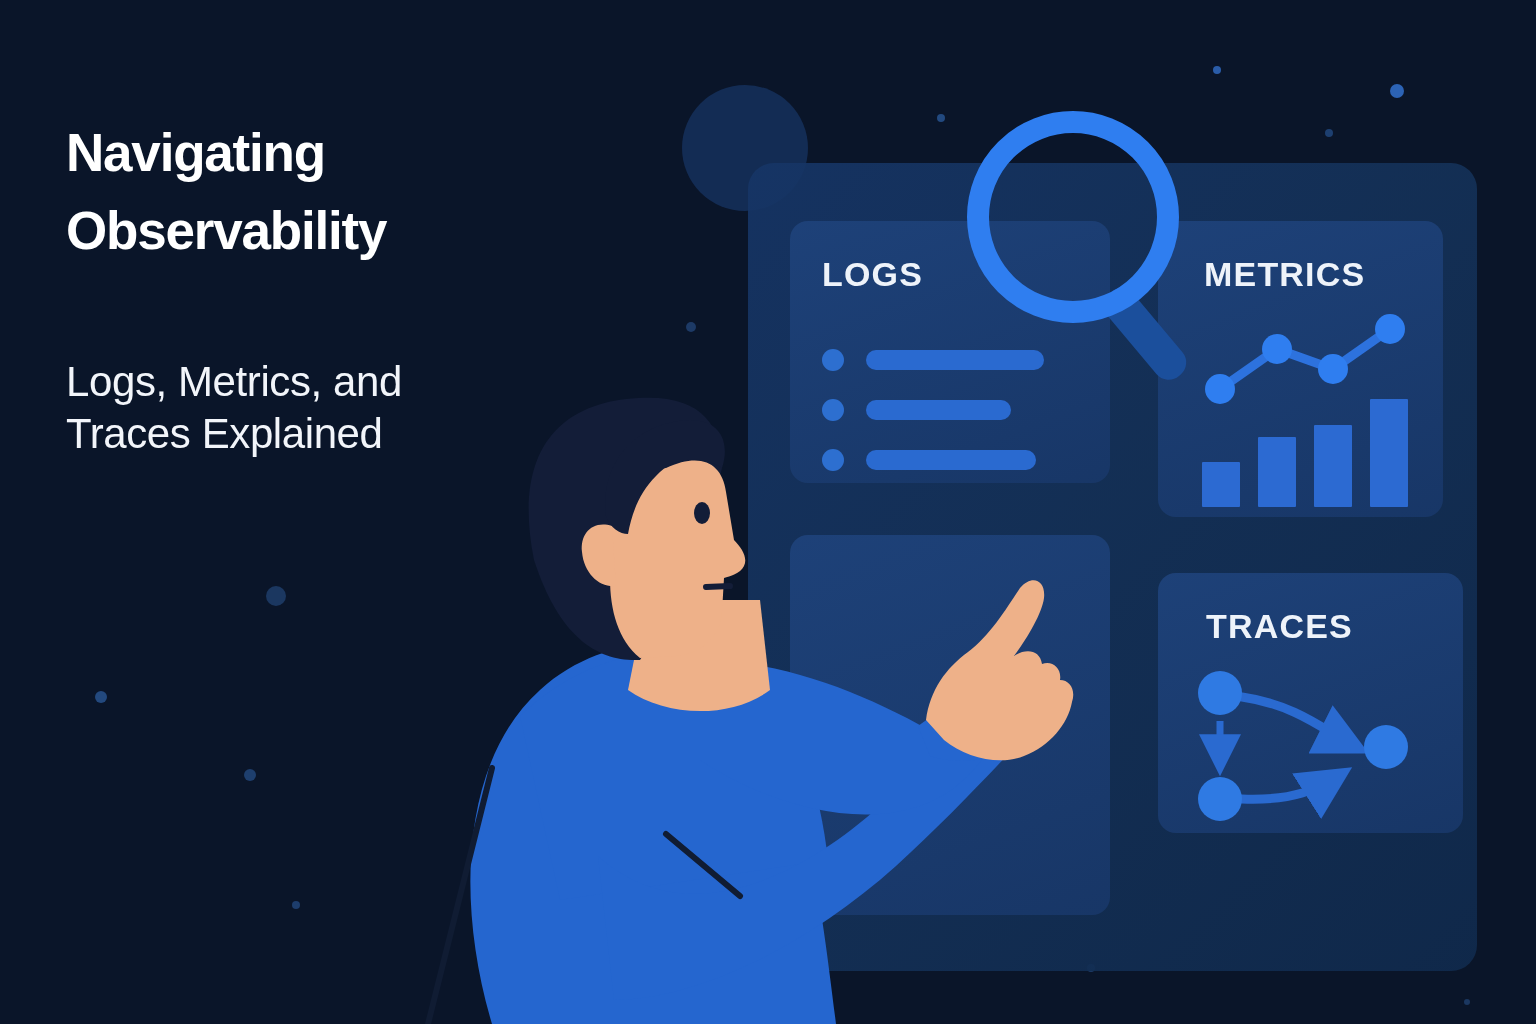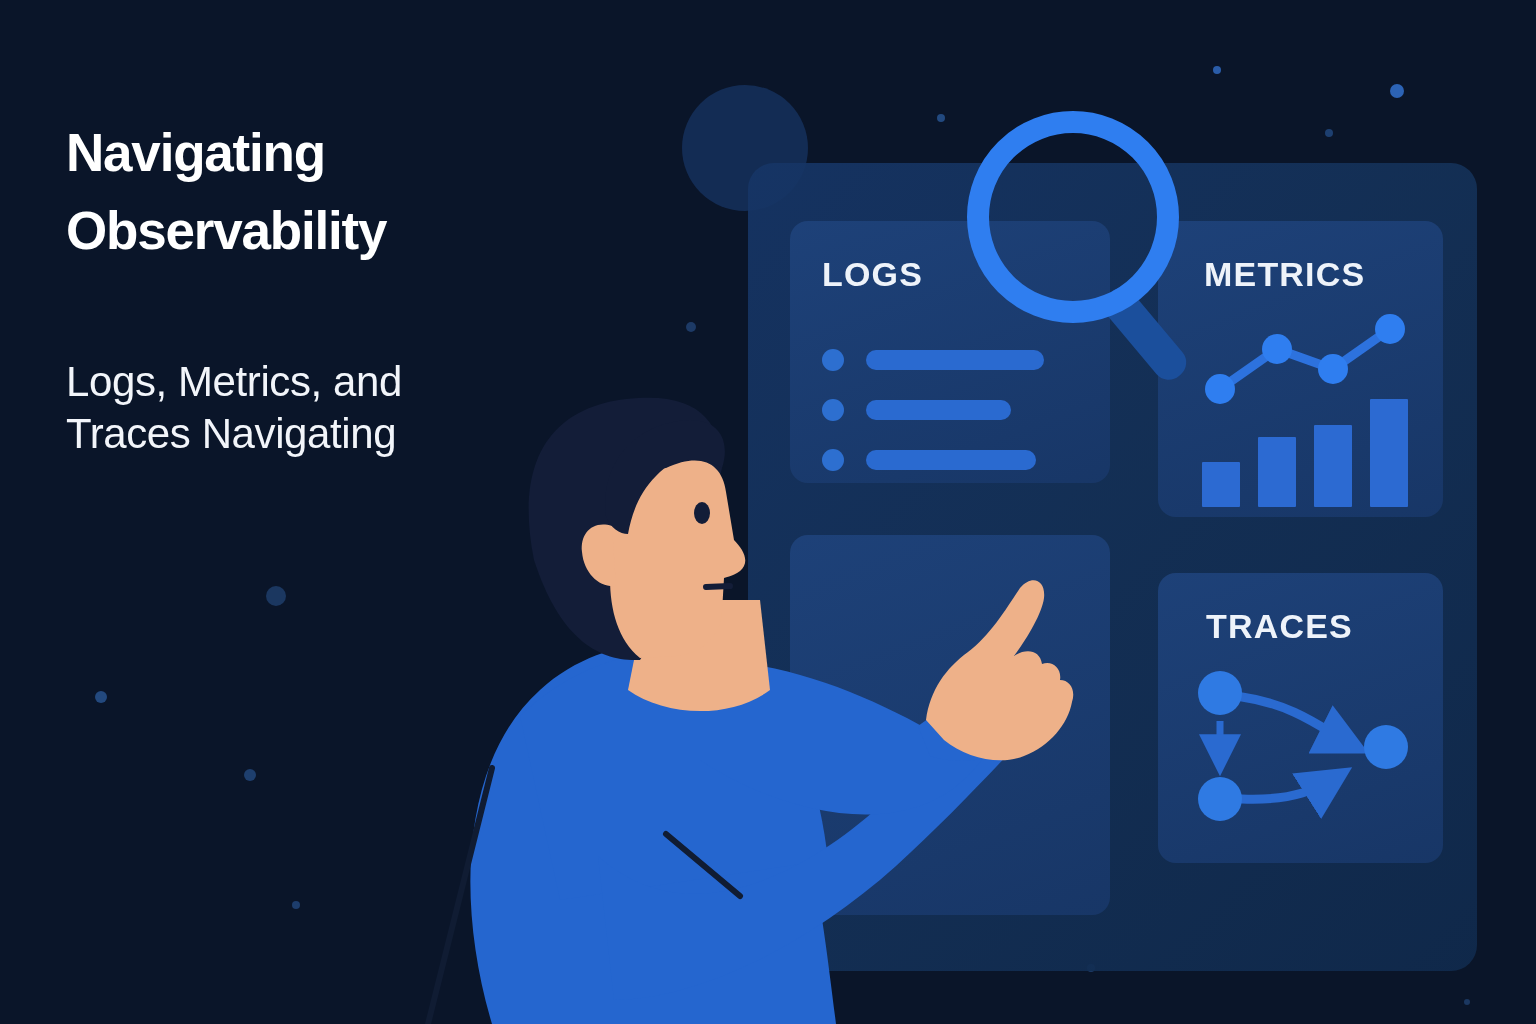--- a/index.html
+++ b/index.html
@@ -42,21 +42,21 @@
     position:absolute;border-radius:18px;
     background:linear-gradient(160deg,rgba(30,66,122,0.95) 0%,rgba(24,55,104,0.95) 100%);
   }
   .card-title{
     position:absolute;color:#eef3fa;font-size:34px;font-weight:700;
     letter-spacing:1.2px;
   }
   #card-logs{left:42px;top:58px;width:320px;height:262px;}
   #card-metrics{left:410px;top:58px;width:285px;height:296px;}
   #card-blank{left:42px;top:372px;width:320px;height:380px;}
-  #card-traces{left:410px;top:410px;width:285px;height:290px;}
+  #card-traces{left:410px;top:410px;width:285px;height:260px;padding-left:20px;}
   .log-row{position:absolute;display:flex;align-items:center;gap:22px;}
   .log-dot{width:22px;height:22px;border-radius:50%;background:#2d6fd0;flex:0 0 auto;}
   .log-bar{height:20px;border-radius:10px;background:#2a6ad0;}
   svg{display:block;overflow:visible;}
   .person{position:absolute;left:0;top:0;width:1536px;height:1024px;pointer-events:none;}
 </style>
 </head>
 <body>
 
 <div id="stage">
@@ -73,21 +73,21 @@
       <div class="dot" style="left: 95px; top: 691px; width: 12px; height: 12px; background: rgb(35, 73, 126);"></div>
       <div class="dot" style="left: 244px; top: 769px; width: 12px; height: 12px; background: rgb(30, 63, 110);"></div>
       <div class="dot" style="left: 292px; top: 901px; width: 8px; height: 8px; background: rgb(29, 61, 108);"></div>
       <div class="dot" style="left: 1087px; top: 964px; width: 8px; height: 8px; background: rgb(28, 58, 102);"></div>
       <div class="dot" style="left: 1464px; top: 999px; width: 6px; height: 6px; background: rgb(27, 55, 96);"></div>
     </div>
 
   <div class="headline">Navigating
 Observability</div>
   <div class="subhead">Logs, Metrics, and
-Traces Navigating</div>
+Traces Explained</div>
 
   <div id="dashboard">
     <div class="panel"></div>
 
     <div class="card" id="card-metrics">
       <div class="card-title" style="left:46px;top:34px;">METRICS</div>
       <svg width="285" height="210" viewBox="0 0 285 210" style="position:absolute;left:0;top:86px;">
 
         <g>
           <rect x="44" y="155" width="38" height="45" fill="#2c6ad2" rx="1"></rect>

